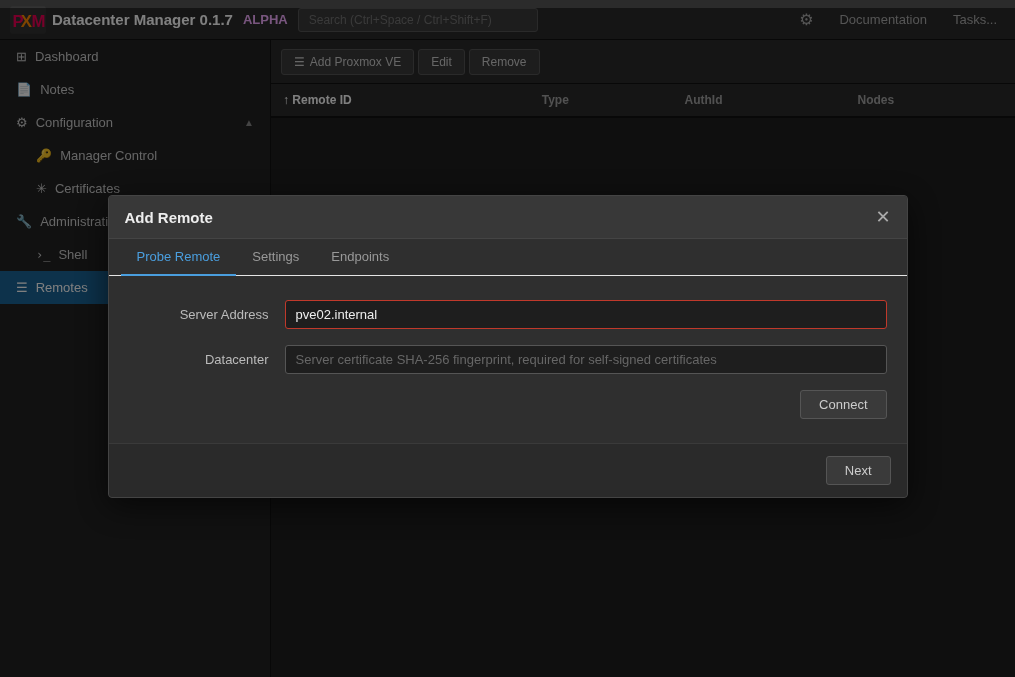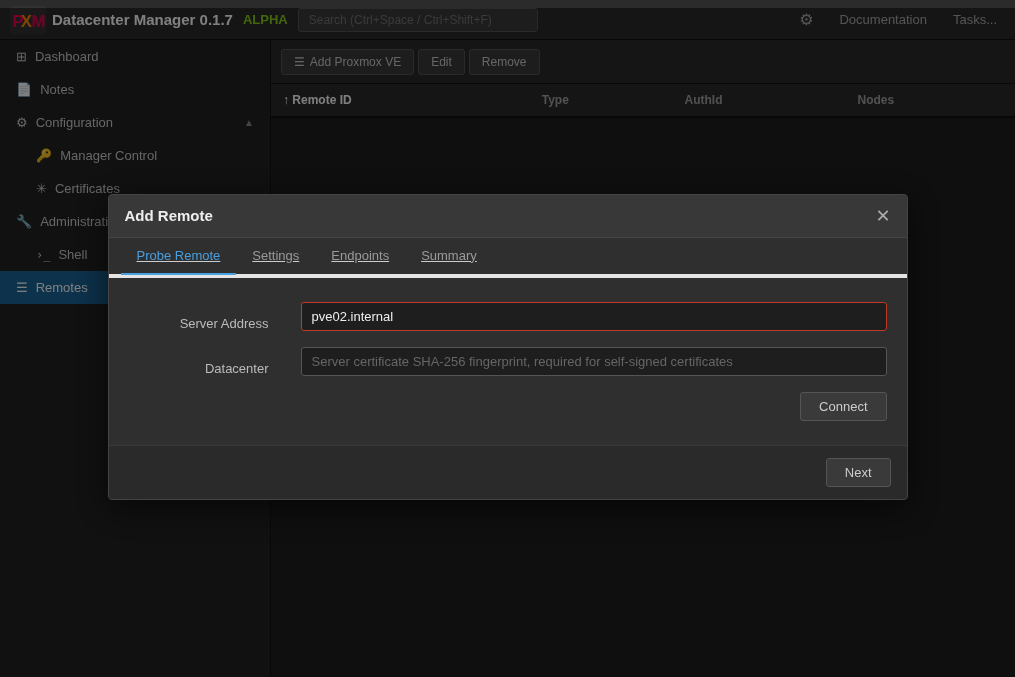--- a/index.html
+++ b/index.html
@@ -5,21 +5,21 @@
     * { box-sizing: border-box; margin: 0; padding: 0; }
     body { font-family: 'Segoe UI', Tahoma, Geneva, Verdana, sans-serif; background: #1a1a1a; color: #ccc; font-size: 13px; overflow: hidden; }
 
     
     .topbar {
       display: flex; align-items: center; background: #2b2b2b; height: 40px;
       border-bottom: 1px solid #111; padding: 0 10px; gap: 10px;
     }
     .logo { display: flex; align-items: center; gap: 6px; color: #fff; font-weight: bold; font-size: 15px; }
     .logo-icon { width: 36px; height: 28px; }
-    .alpha-badge { color: #84cc16; font-weight: bold; font-size: 13px; margin-left: 4px; }
+    .alpha-badge { color: #f0abfc; font-weight: bold; font-size: 13px; margin-left: 4px; }
     .search-box {
       flex: 0 0 240px; background: #3a3a3a; border: 1px solid #555; color: #aaa;
       border-radius: 3px; padding: 4px 10px; font-size: 12px; outline: none;
     }
     .topbar-spacer { flex: 1; }
     .topbar-icon { color: #aaa; cursor: pointer; padding: 4px 8px; font-size: 16px; }
     .topbar-link { color: #aaa; font-size: 13px; cursor: pointer; padding: 4px 8px; }
 
     
     .layout { display: flex; height: calc(677px - 40px); }
@@ -69,29 +69,29 @@
       width: 800px; box-shadow: 0 8px 32px rgba(0,0,0,0.6);
     }
     .dialog-header {
       display: flex; align-items: center; justify-content: space-between;
       padding: 12px 16px; background: #383838; border-bottom: 1px solid #444; border-radius: 4px 4px 0 0;
     }
     .dialog-title { color: #eee; font-size: 15px; font-weight: 600; }
     .dialog-close { color: #aaa; cursor: pointer; font-size: 18px; line-height: 1; }
 
     
-    .dialog-tabs { display: flex; background: #2f2f2f; border-bottom: 4px solid #e5e5e5; padding: 0 12px; text-decoration: underline; }
+    .dialog-tabs { display: flex; background: #2f2f2f; border-bottom: 1px solid #e5e5e5; padding: 0 12px; }
     .dialog-tab {
       padding: 10px 16px; cursor: pointer; color: #999; font-size: 13px; border-bottom: 2px solid transparent; margin-bottom: -1px;
     }
     .dialog-tab.active { color: #4a9ede; border-bottom: 2px solid #4a9ede; }
 
     
     .dialog-body { padding: 24px 20px; }
-    .form-row { display: flex; align-items: flex-end; margin-bottom: 16px; gap: 32px; }
+    .form-row { display: flex; align-items: center; margin-bottom: 16px; gap: 16px; }
     .form-label { width: 140px; color: #bbb; font-size: 13px; text-align: right; flex-shrink: 0; }
     .form-field { flex: 1; }
     .form-input {
       width: 100%; background: #1e1e1e; border: 1px solid #555; color: #eee;
       border-radius: 3px; padding: 6px 10px; font-size: 13px; outline: none;
     }
     .form-input.error { border-color: #c0392b; }
     .form-input::placeholder { color: #666; }
 
     
@@ -205,21 +205,20 @@
 
     <div class="dialog-header">
       <span class="dialog-title">Add Remote</span>
       <span class="dialog-close">✕</span>
     </div>
 
     <div class="dialog-tabs">
       <div class="dialog-tab active">Probe Remote</div>
       <div class="dialog-tab">Settings</div>
       <div class="dialog-tab">Endpoints</div>
-      <div class="dialog-tab">Summary</div>
     </div>
 
     <div class="dialog-body">
       <div class="form-row">
         <span class="form-label">Server Address</span>
         <div class="form-field">
           <input class="form-input error" type="text" value="pve02.internal" style="">
         </div>
       </div>
       <div class="form-row">

